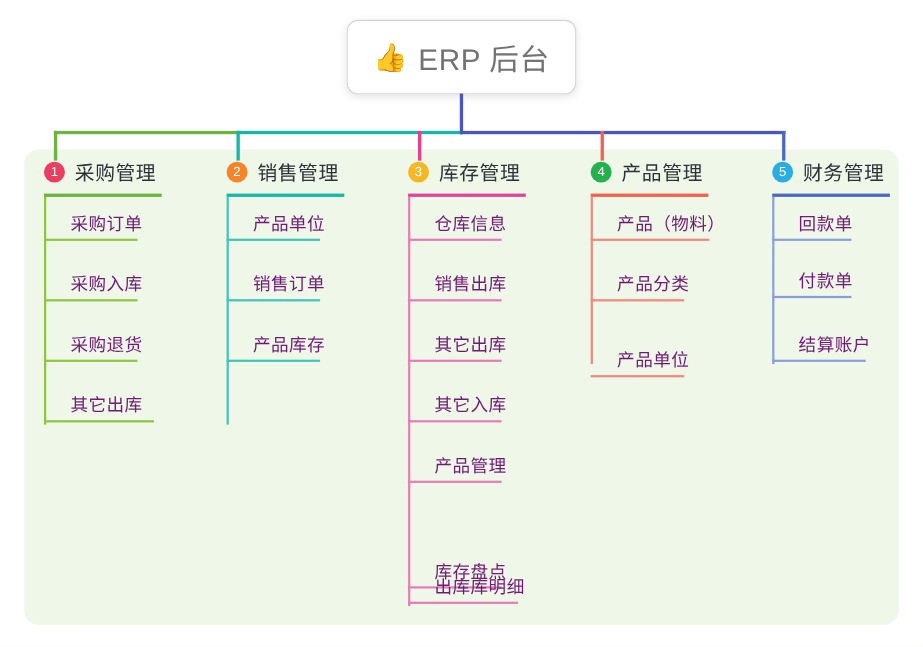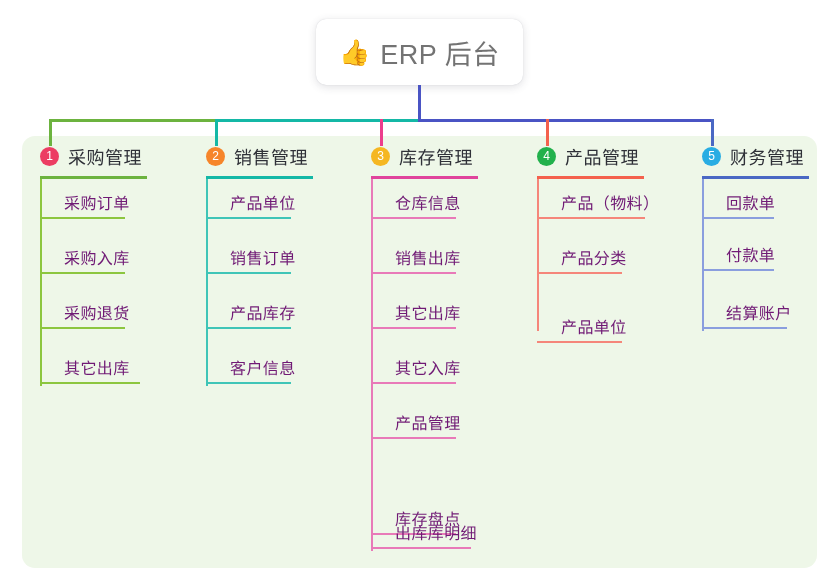--- a/index.html
+++ b/index.html
@@ -196,24 +196,20 @@
             <div class="leaf-rule" style="width: 85px; background: rgb(63, 197, 183);"></div>
           </div>
           <div class="leaf" style="top: 0px; height: 95px; width: 85px;">
             <div class="leaf-label">销售订单</div>
             <div class="leaf-rule" style="width: 85px; background: rgb(63, 197, 183);"></div>
           </div>
           <div class="leaf" style="top: 0px; height: 150px; width: 85px;">
             <div class="leaf-label">产品库存</div>
             <div class="leaf-rule" style="width: 85px; background: rgb(63, 197, 183);"></div>
           </div>
-          <div class="leaf" style="top: 0px; height: 205px; width: 85px;">
-            <div class="leaf-label">客户信息</div>
-            <div class="leaf-rule" style="width: 85px; background: rgb(63, 197, 183);"></div>
-          </div>
         </div>
       </div>
       <div class="column" style="left: 371px;">
         <div class="col-head">
           <span class="badge" style="background: rgb(245, 183, 34);">3</span>
           <span class="col-title">库存管理</span>
         </div>
         <div class="col-rule" style="width: 107px; background: rgb(224, 68, 156);"></div>
         <div class="items" style="height: 372px;">
           <div class="item-spine" style="height: 372px; background: rgb(232, 122, 184);"></div>

